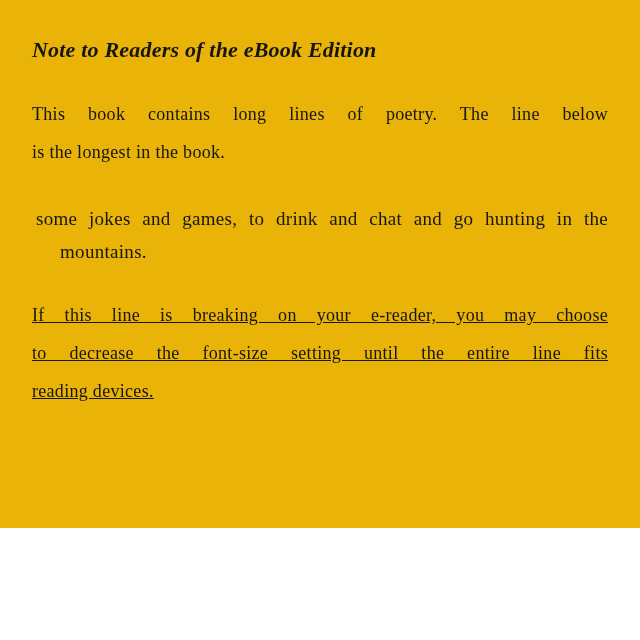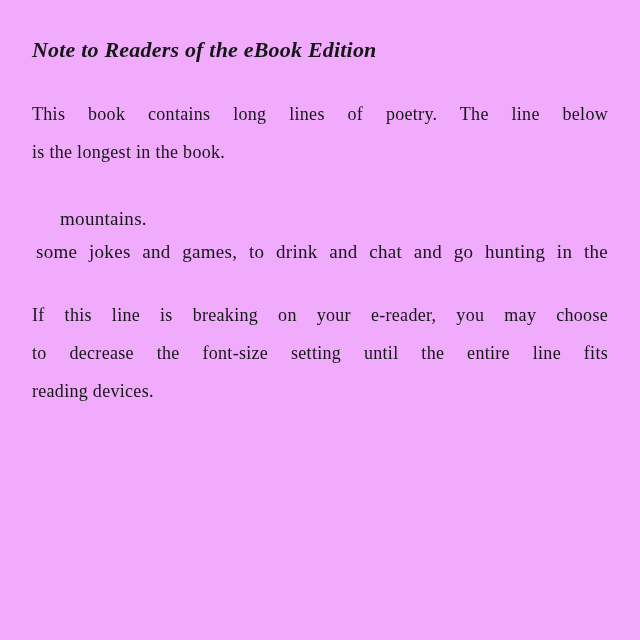--- a/index.html
+++ b/index.html
@@ -11,37 +11,37 @@
     width: 640px;
     height: 640px;
     overflow: hidden;
     color: #161616;
     font-family: "Liberation Serif", serif;
     -webkit-font-smoothing: antialiased;
   }
   .page {
     box-sizing: border-box;
     width: 640px;
-    height: 640px;
+    height: 528px;
     padding: 36px 32px 12px 32px;
-    background: #f0abfc;
+    background: #eab308;
   }
   .heading {
     font-size: 22px;
     line-height: 28px;
     font-weight: bold;
     font-style: italic;
     letter-spacing: 0.2px;
     white-space: nowrap;
   }
   .para {
     margin: 0;
   }
   .p1 { margin-top: 31px; }
-  .p2 { margin-top: 28px; }
+  .p2 { margin-top: 28px; text-decoration: underline; }
   .line {
     font-size: 18px;
     line-height: 38px;
     letter-spacing: 0.3px;
     white-space: normal;
   }
   
   .j {
     text-align: justify;
     text-align-last: justify;
@@ -66,22 +66,22 @@
 <div class="page">
 
   <div class="heading">Note to Readers of the eBook Edition</div>
 
   <div class="para p1">
     <div class="line j">This book contains long lines of poetry. The line below</div>
     <div class="line">is the longest in the book.</div>
   </div>
 
   <div class="para poem">
+    <div class="poem-line j">some jokes and games, to drink and chat and go hunting in the</div>
     <div class="poem-line hang">mountains.</div>
-    <div class="poem-line j">some jokes and games, to drink and chat and go hunting in the</div>
   </div>
 
   <div class="para p2">
     <div class="line j">If this line is breaking on your e-reader, you may choose</div>
     <div class="line j">to decrease the font-size setting until the entire line fits</div>
     <div class="line">reading devices.</div>
   </div>
 
 </div>
 

